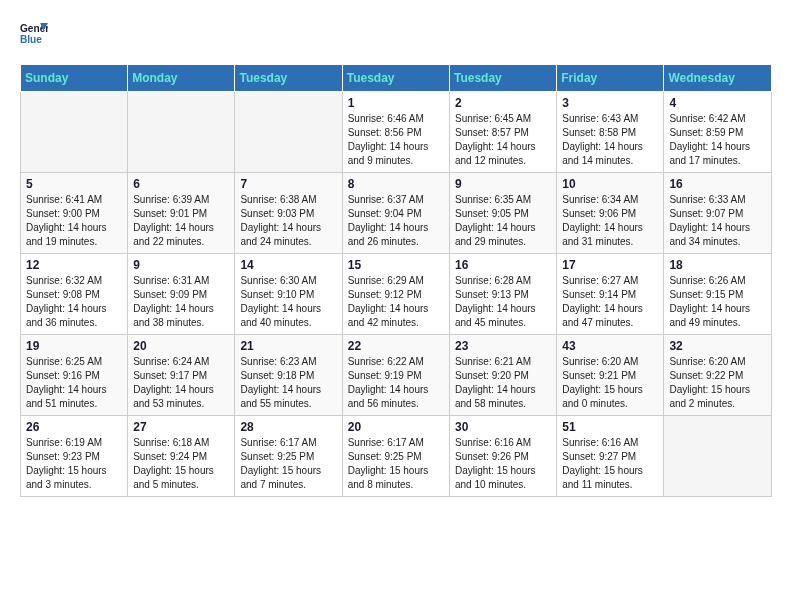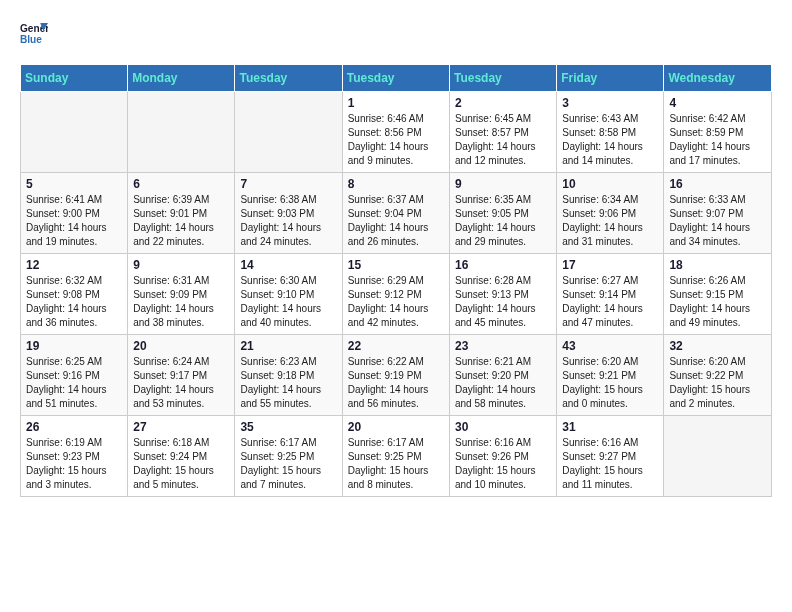--- a/index.html
+++ b/index.html
@@ -223,31 +223,31 @@
       <tr>
         <td>
           <span class="day-num">26</span>
           <div class="day-info">Sunrise: 6:19 AM<br>Sunset: 9:23 PM<br>Daylight: 15 hours and 3 minutes.</div>
         </td>
         <td>
           <span class="day-num">27</span>
           <div class="day-info">Sunrise: 6:18 AM<br>Sunset: 9:24 PM<br>Daylight: 15 hours and 5 minutes.</div>
         </td>
         <td>
-          <span class="day-num">35</span>
+          <span class="day-num">28</span>
           <div class="day-info">Sunrise: 6:17 AM<br>Sunset: 9:25 PM<br>Daylight: 15 hours and 7 minutes.</div>
         </td>
         <td>
           <span class="day-num">20</span>
           <div class="day-info">Sunrise: 6:17 AM<br>Sunset: 9:25 PM<br>Daylight: 15 hours and 8 minutes.</div>
         </td>
         <td>
           <span class="day-num">30</span>
           <div class="day-info">Sunrise: 6:16 AM<br>Sunset: 9:26 PM<br>Daylight: 15 hours and 10 minutes.</div>
         </td>
         <td>
-          <span class="day-num">31</span>
+          <span class="day-num">51</span>
           <div class="day-info">Sunrise: 6:16 AM<br>Sunset: 9:27 PM<br>Daylight: 15 hours and 11 minutes.</div>
         </td>
         <td class="empty"></td>
       </tr>
     </tbody>
 </table>
 
 </body></html>

